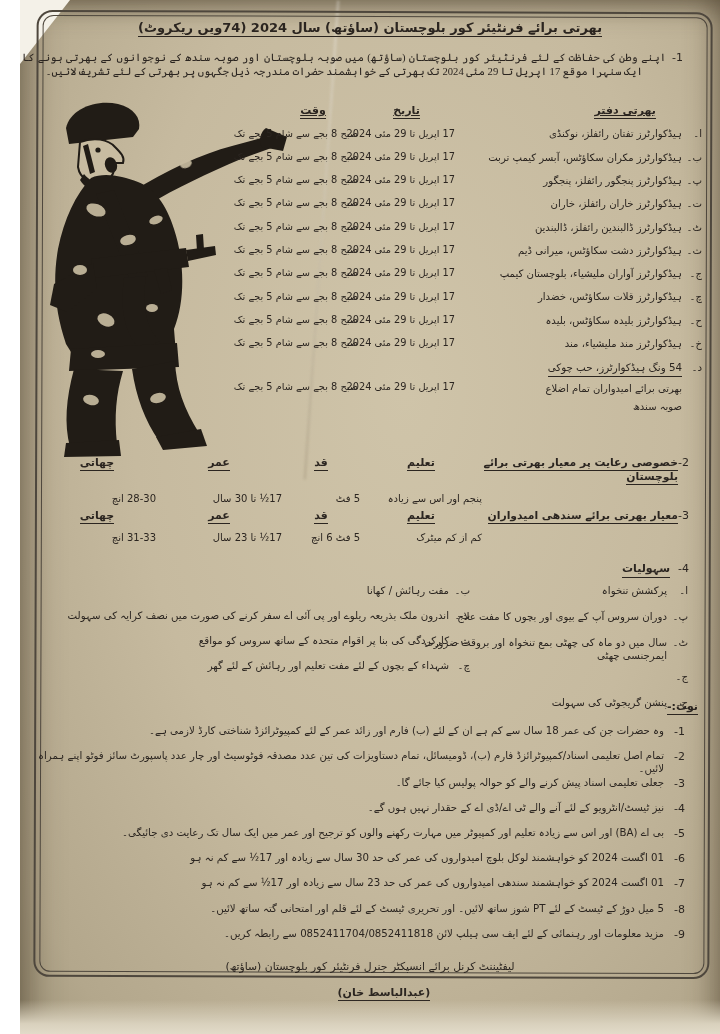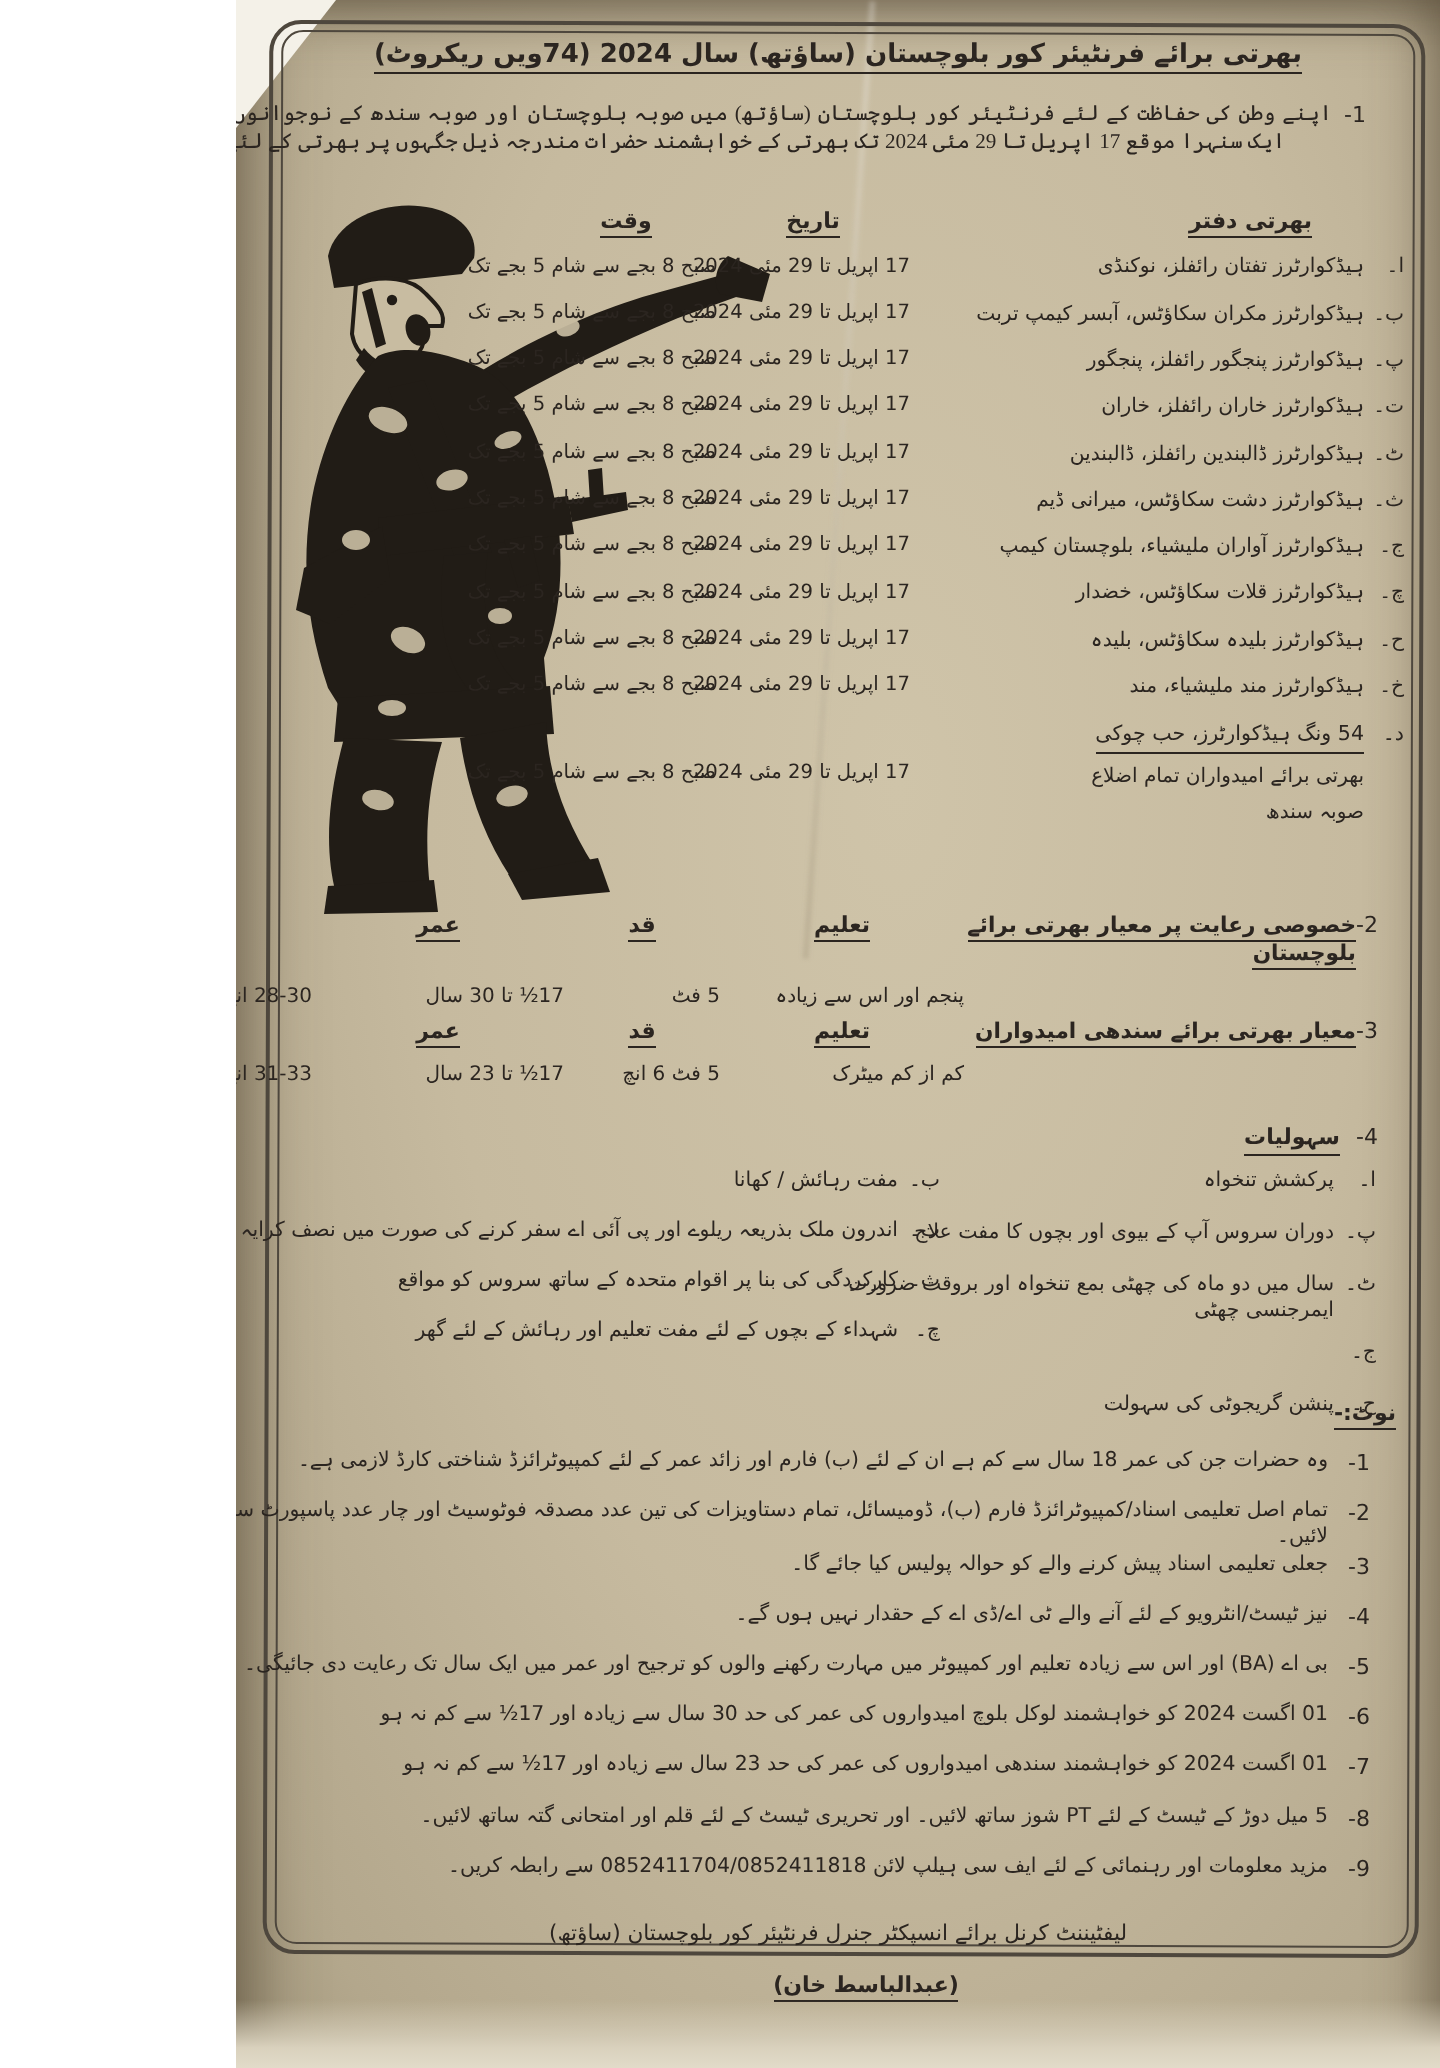--- a/index.html
+++ b/index.html
@@ -2,21 +2,21 @@
 <html lang="ur" dir="rtl"><head>
 <meta charset="utf-8">
 <style>
   html,body{margin:0;padding:0;}
   body{
     width:720px;height:1034px;overflow:hidden;
     font-family:"DejaVu Sans",sans-serif;
     color:#2b2520;
   }
   .photo{
-    position:relative;width:602px;height:1034px;overflow:hidden;
+    position:relative;width:700px;height:1034px;overflow:hidden;
     background:radial-gradient(ellipse at 55% 38%, #cfc4a9 0%, #c6ba9f 50%, #b3a78c 88%, #a4997e 100%);
     box-shadow:inset 26px 0 32px -16px rgba(70,58,40,.5),
                inset -22px 0 28px -14px rgba(70,58,40,.45),
                inset 0 20px 26px -12px rgba(70,58,40,.55);
   }
   .photo::after{
     content:"";position:absolute;left:0;right:0;bottom:0;height:34px;
     background:linear-gradient(180deg, rgba(222,214,196,0) 0%, #d9d1bd 70%, #e2dbc9 100%);
   }
   .corner-white{
@@ -45,21 +45,21 @@
   .title{position:absolute;top:20px;left:0;right:0;text-align:center;font-size:13px;}
 
   .intro{position:absolute;top:51px;right:22px;width:676px;display:flex;gap:6px;}
   .intro-text{flex:1;text-align:justify;text-align-last:center;font-size:10.6px;font-family:Liberation Serif, serif;}
 
   .soldier{position:absolute;left:16px;top:98px;width:252px;height:366px;}
 
   .rtable{position:absolute;top:104px;right:18px;width:434px;}
   .rt-head,.rt-row,.rt-special{display:grid;grid-template-columns:247px 97px 90px;}
   .rt-head{font-size:11px;margin-bottom:4px;}
-  .rt-head div{text-align:center;}
+  .rt-head div{text-align:center;text-decoration:underline;}
   .rt-head .h-office{text-align:right;padding-right:46px;}
   .rt-row{min-height:23.3px;align-items:center;font-size:10.1px;}
   .cell-office{display:flex;gap:5px;align-items:baseline;}
   .serial{flex:none;width:15px;}
   .cell-date,.cell-time{text-align:center;font-size:9.8px;white-space:nowrap;}
   .rt-special{margin-top:6px;align-items:center;}
   .sp-office .l1{font-size:10.3px;}
   .sp-office .l2,.sp-office .l3{font-size:10px;margin-top:5px;padding-right:20px;}
 
   .std{position:absolute;right:16px;width:690px;display:grid;

